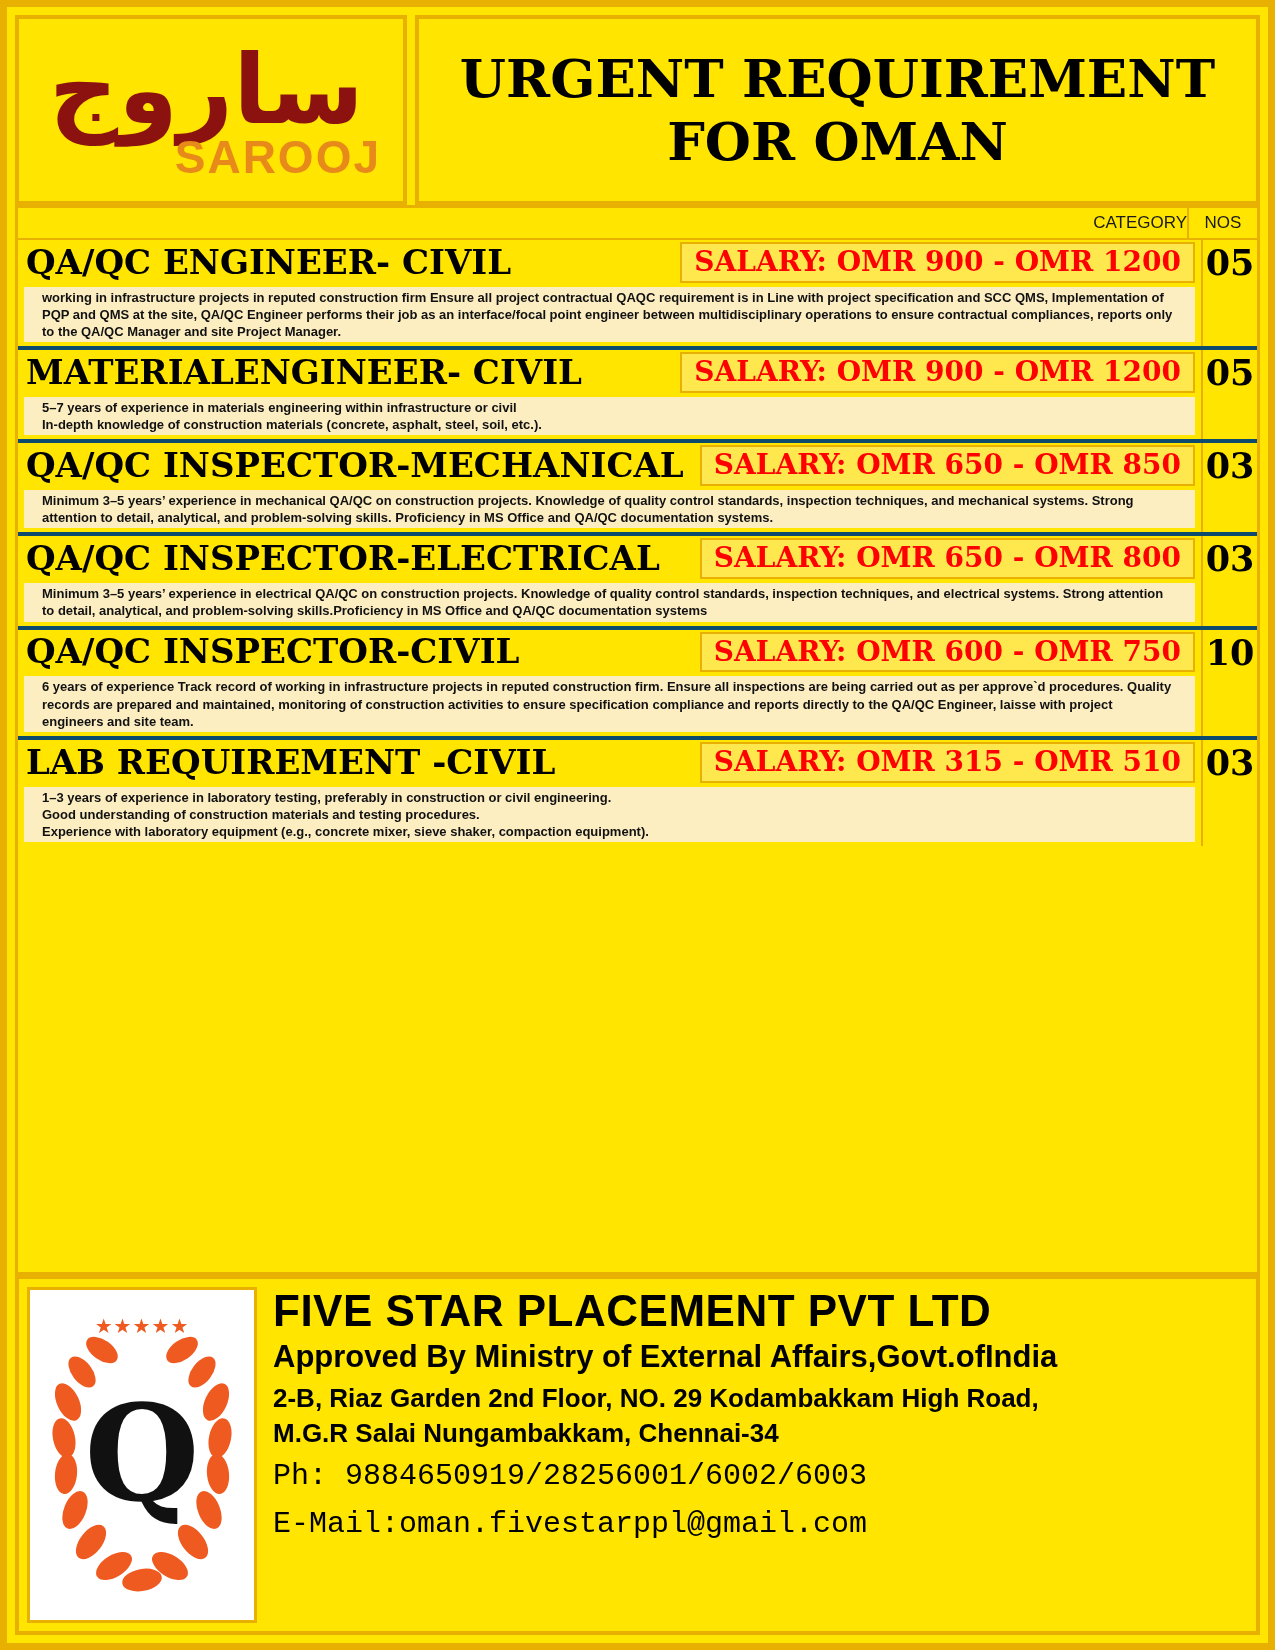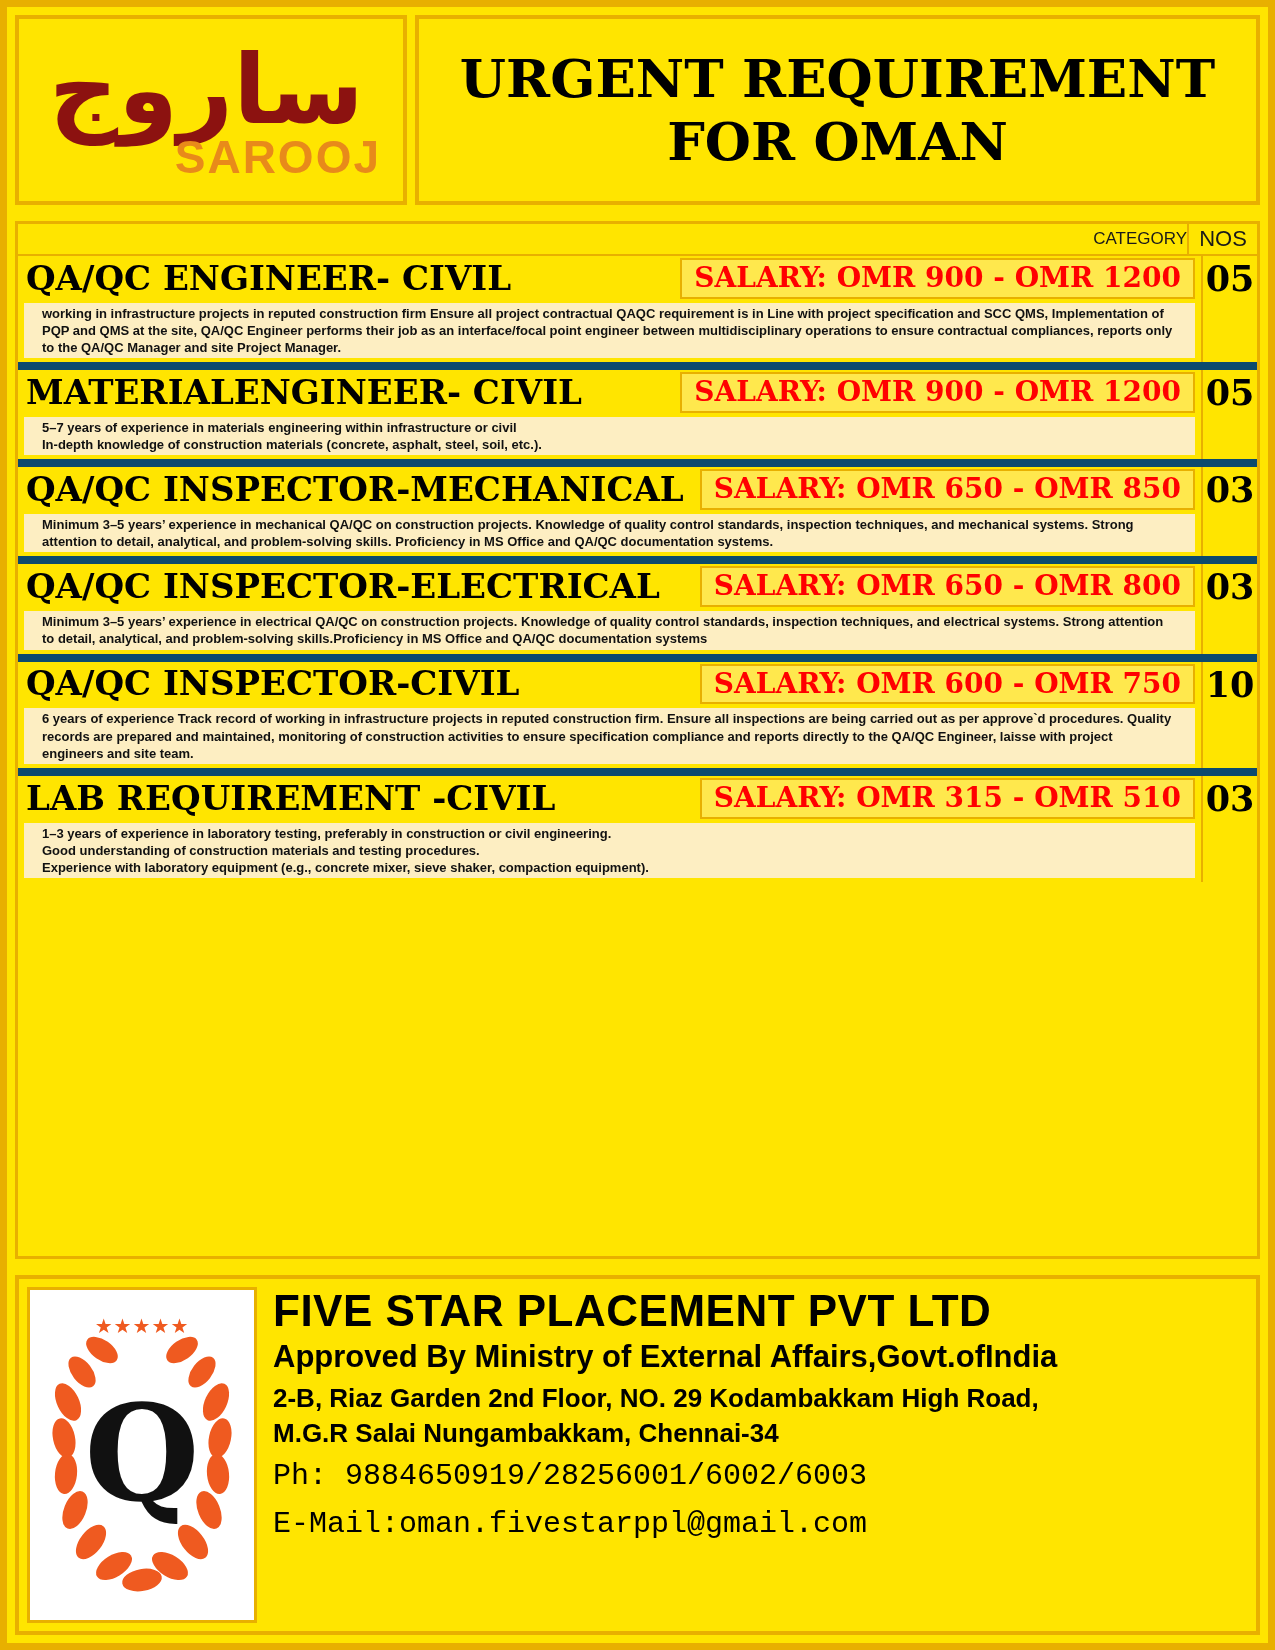--- a/index.html
+++ b/index.html
@@ -15,21 +15,21 @@
   }
   .poster {
     width: 1275px;
     height: 1650px;
     background: #ffe500;
     box-sizing: border-box;
     border: 7px solid #e8b000;
     padding: 8px;
     display: flex;
     flex-direction: column;
-    gap: 16px;
+    gap: 0;
   }
 
   
   .header {
     display: flex;
     gap: 8px;
     height: 190px;
     flex: 0 0 auto;
   }
   .logo-box {
@@ -110,31 +110,31 @@
   .th-category {
     flex: 1;
     text-align: right;
     font-size: 17px;
     color: #1a1a1a;
     font-family: "Liberation Sans", sans-serif;
   }
   .th-nos {
     width: 68px;
     text-align: center;
-    font-size: 22px;
+    font-size: 17px;
     color: #1a1a1a;
     border-left: 2px solid #e8b000;
     align-self: stretch;
     display: flex;
     align-items: center;
     justify-content: center;
   }
   .job-row {
     display: flex;
-    border-bottom: 8px solid #0c4a6e;
+    border-bottom: 4px solid #0c4a6e;
   }
   .job-row:last-child { border-bottom: none; }
   .job-main {
     flex: 1;
     min-width: 0;
     padding: 0;
     box-sizing: border-box;
   }
   .job-nos {
     width: 56px;

